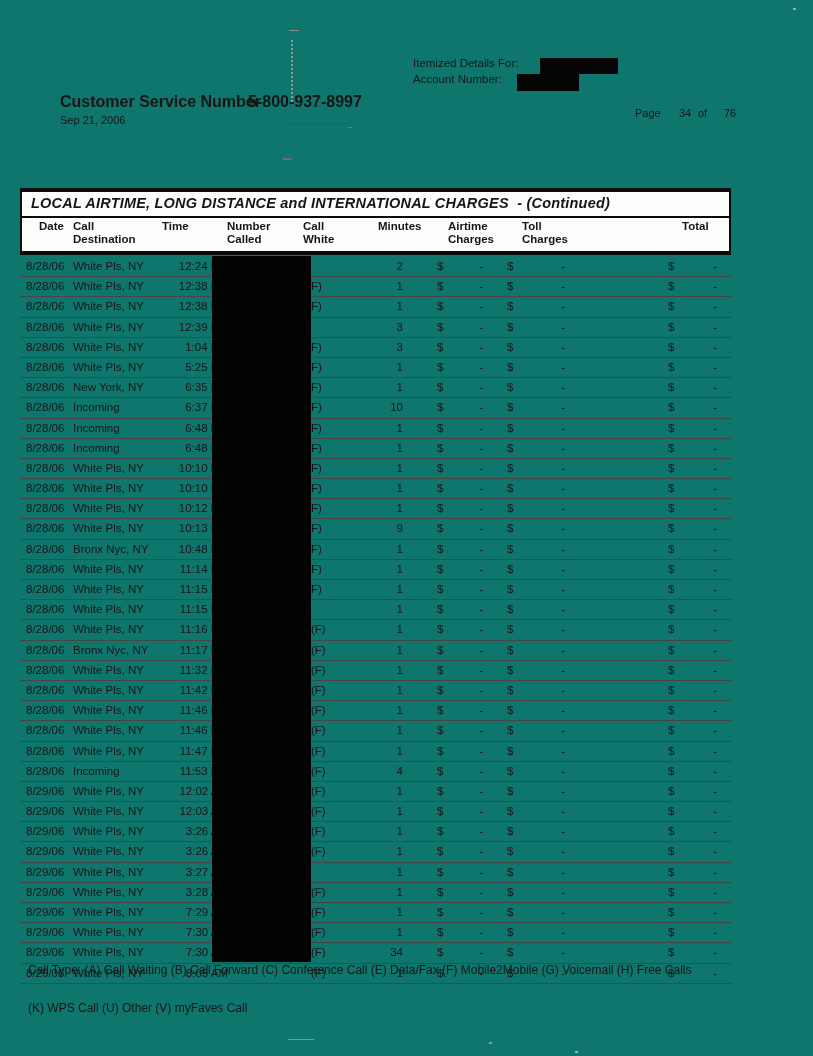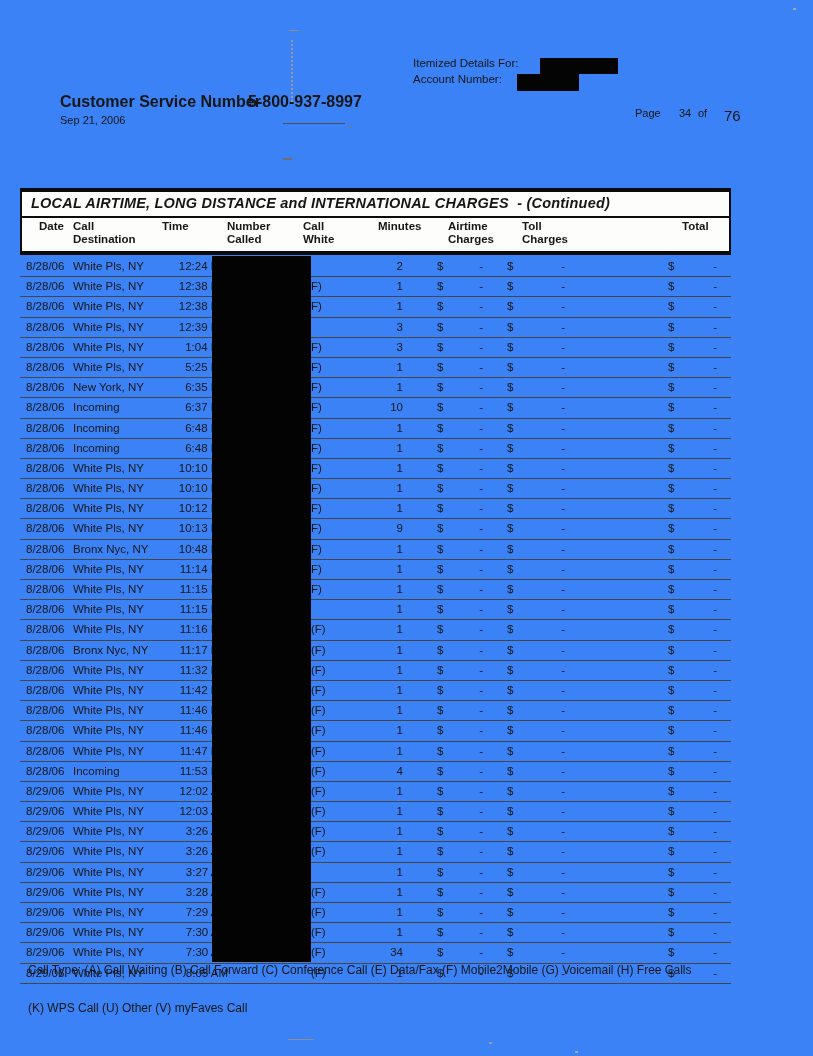--- a/index.html
+++ b/index.html
@@ -1,18 +1,18 @@
 <!DOCTYPE html>
 <html><head>
 <meta charset="utf-8">
 <style>
   html,body{margin:0;padding:0;background:#e9e9e7;}
   .page{
     position:relative;width:813px;height:1056px;margin:0 auto;
-    background:#3b82f6;font-family:"Liberation Sans",sans-serif;color:#161616;
+    background:#0f766e;font-family:"Liberation Sans",sans-serif;color:#161616;
     overflow:hidden;
   }
   .abs{position:absolute;}
   
   .hdr-label{font-size:11.5px;line-height:13px;}
   .hdr-bold{font-size:16px;font-weight:bold;}
   .redact{position:absolute;background:#040404;}
   
   .table-head-box{
     position:absolute;left:20px;top:188px;width:707px;height:59px;
@@ -49,21 +49,21 @@
   <div class="redact" style="left:540px;top:58px;width:78px;height:16px;"></div>
   <div class="redact" style="left:517px;top:74px;width:62px;height:17px;"></div>
 
   <div class="abs hdr-bold" style="left:60px;top:93px;">Customer Service Number</div>
   <div class="abs hdr-bold" style="left:248px;top:93px;">5-800-937-8997</div>
   <div class="abs" style="left:60px;top:114px;font-size:11px;">Sep 21, 2006</div>
 
   <div class="abs" style="left:635px;top:107px;font-size:11px;">Page</div>
   <div class="abs" style="left:679px;top:107px;font-size:11px;">34</div>
   <div class="abs" style="left:698px;top:107px;font-size:11px;">of</div>
-  <div class="abs" style="left:724px;top:107px;font-size:15px;">76</div>
+  <div class="abs" style="left:724px;top:107px;font-size:11px;">76</div>
 
   <div class="table-head-box">
     <div class="table-title">LOCAL AIRTIME, LONG DISTANCE and INTERNATIONAL CHARGES  - (Continued)</div>
     <div class="title-divider"></div>
     <div id="col-headers">
         <div class="colhead" style="left: 17px; top: 28px;">Date</div>
         <div class="colhead" style="left: 51px; top: 28px;">Call<div>Destination</div></div>
         <div class="colhead" style="left: 140px; top: 28px;">Time</div>
         <div class="colhead" style="left: 205px; top: 28px;">Number<div>Called</div></div>
         <div class="colhead" style="left: 281px; top: 28px;">Call<div>White</div></div>

